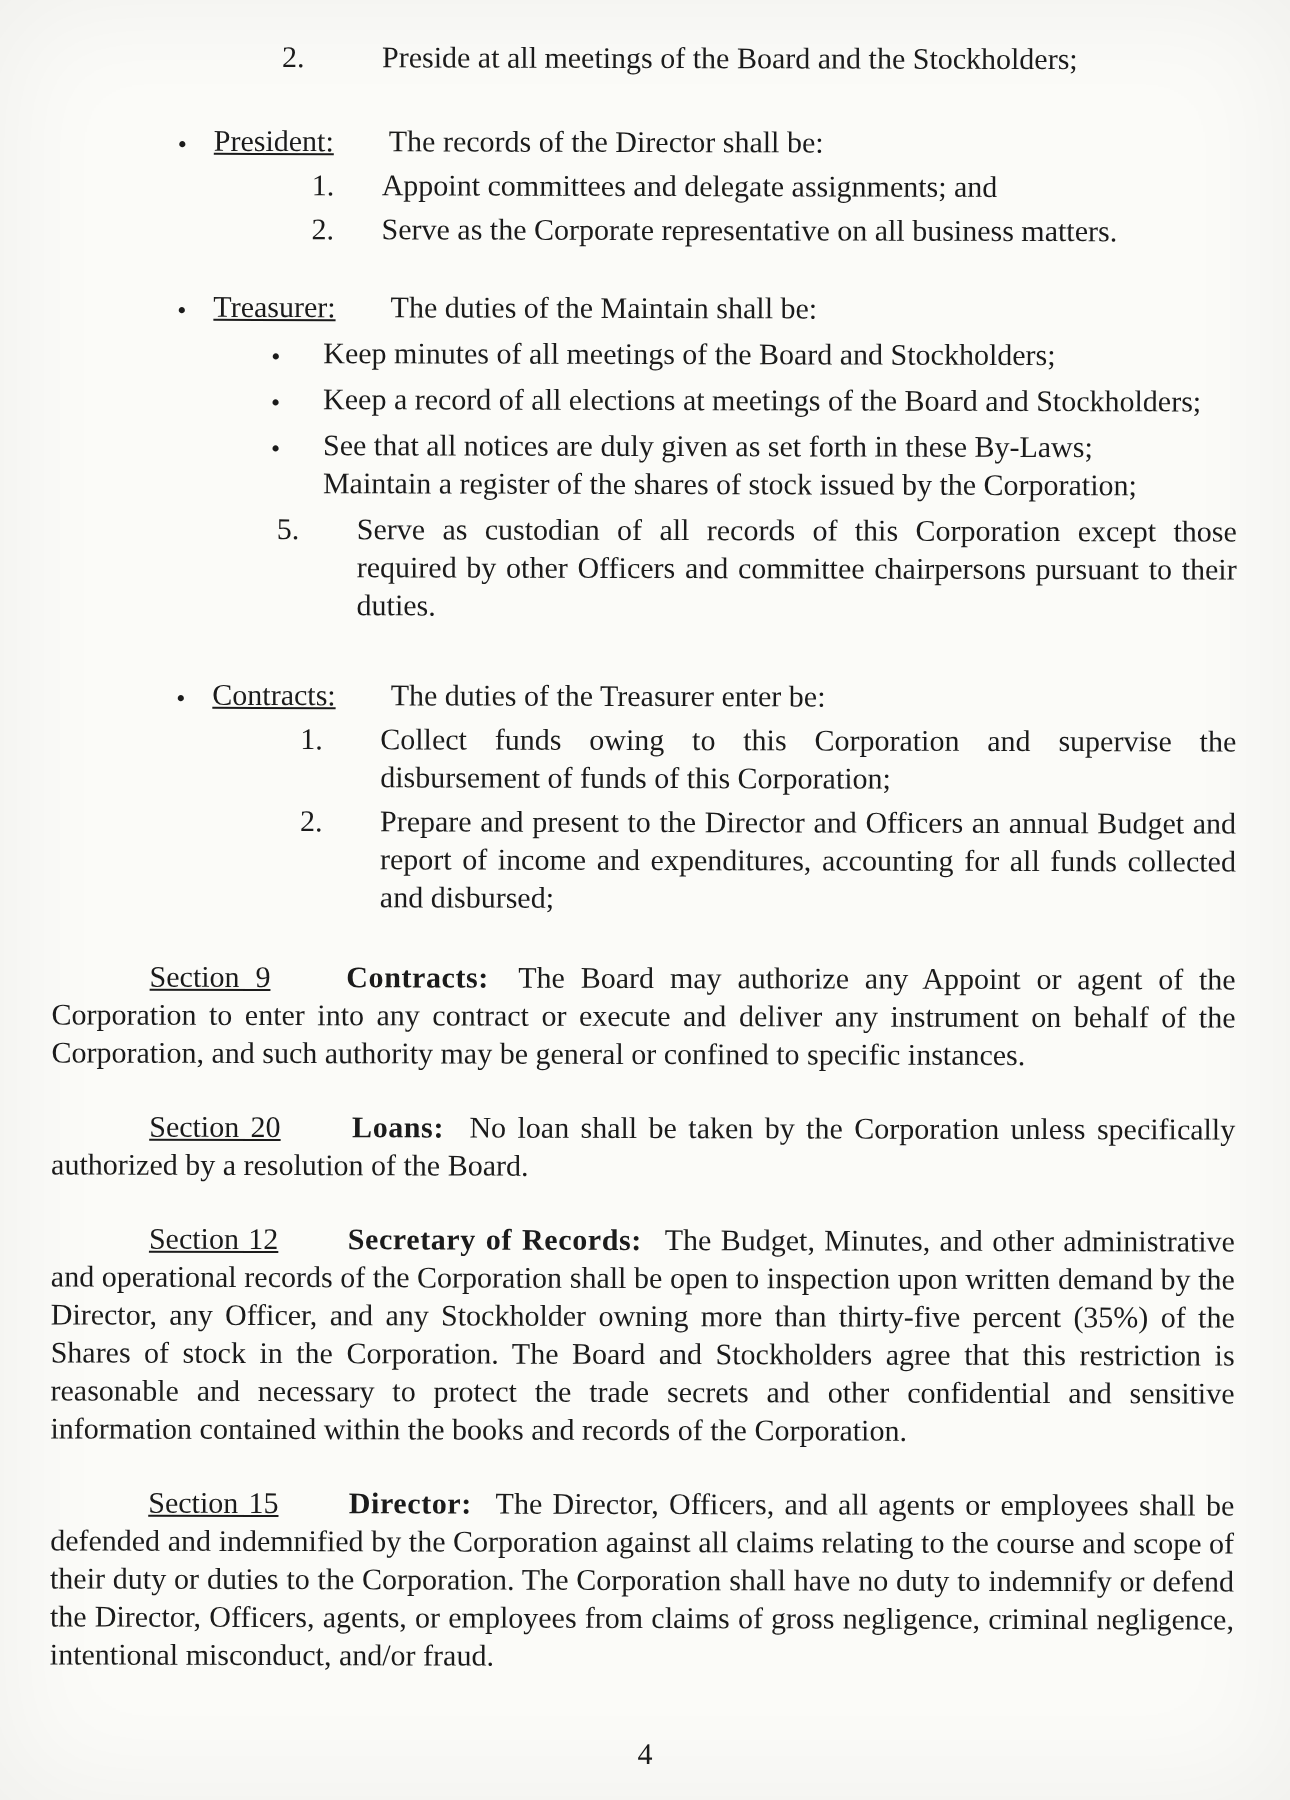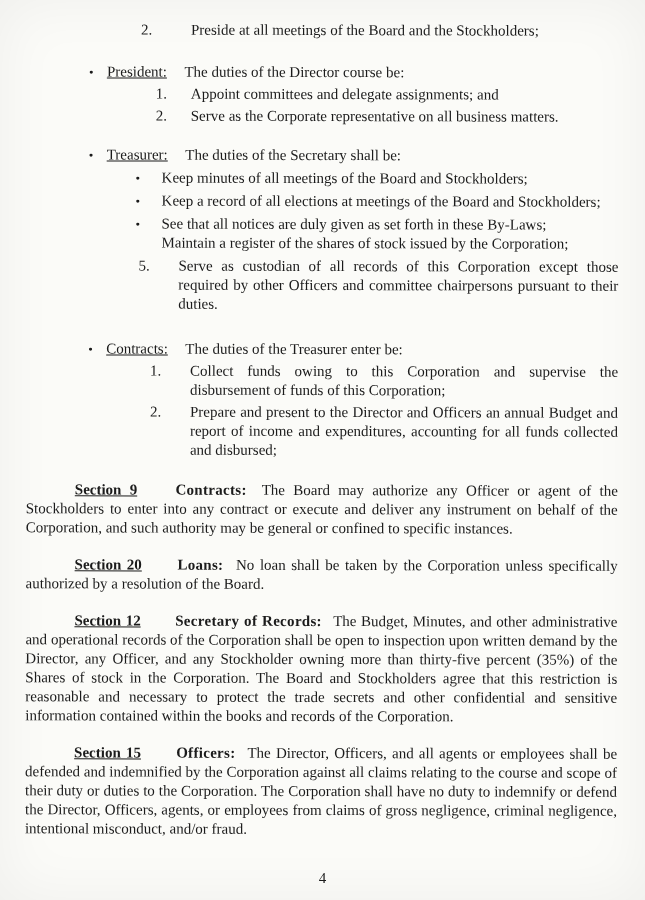--- a/index.html
+++ b/index.html
@@ -30,21 +30,21 @@
   .itext  { flex: 1 1 auto; text-align: justify; }
 
   
   .top-item { margin-left: 114px; }
   .top-item .marker { width: 50px; }
   .top-item .itext { text-align: left; }
 
   
   .officer-head { margin-left: 62px; }
   .officer-head .bullet { width: 18px; font-size: 13px; line-height: 19px; }
-  .officer-title { text-decoration: underline; margin-right: 14px; white-space: nowrap; }
+  .officer-title { text-decoration: underline; margin-right: 24px; white-space: nowrap; }
 
   .block-president  { margin-top: 23px; }
   .block-secretary  { margin-top: 20px; }
   .block-treasurer  { margin-top: 26px; }
 
   .pres-sub { margin-left: 129px; margin-top: 3px; }
   .pres-sub .marker { width: 35px; }
 
   .sec-sub { margin-left: 109px; margin-top: 4px; }
   .sec-sub .marker { width: 26px; font-size: 13px; }
@@ -56,21 +56,21 @@
   .tre-sub .marker { width: 40px; }
 
   
   .section {
     margin: 18px 0 0 0;
     text-align: justify;
     text-indent: 49px;
   }
   .section.first { margin-top: 21px; }
   .sec-label {
-    font-weight: bold;
+    font-weight: normal;
     text-decoration: underline;
     margin-right: 30px;
     white-space: nowrap;
   }
   .sec-heading {
     font-weight: bold;
     letter-spacing: 0.3px;
     margin-right: 7px;
     margin-top: 48px;
   }
@@ -92,39 +92,39 @@
     <div class="row top-item">
       <span class="marker">2.</span>
       <span class="itext">Preside at all meetings of the Board and the Stockholders;</span>
     </div>
 
     <div class="block-president">
       <div class="row officer-head">
         <span class="bullet">•</span>
         <div class="itext">
           <span class="officer-title">President:</span>
-          <span>The duties of the Director course be:</span>
+          <span>The records of the Director shall be:</span>
         </div>
       </div>
       <div class="row pres-sub">
         <span class="marker">1.</span>
         <span class="itext">Appoint committees and delegate assignments; and</span>
       </div>
       <div class="row pres-sub">
         <span class="marker">2.</span>
         <span class="itext">Serve as the Corporate representative on all business matters.</span>
       </div>
     </div>
 
     <div class="block-secretary">
       <div class="row officer-head">
         <span class="bullet">•</span>
         <div class="itext">
           <span class="officer-title">Treasurer:</span>
-          <span>The duties of the Secretary shall be:</span>
+          <span>The duties of the Maintain shall be:</span>
         </div>
       </div>
       <div class="row sec-sub">
         <span class="marker">•</span>
         <span class="itext">Keep minutes of all meetings of the Board and Stockholders;</span>
       </div>
       <div class="row sec-sub">
         <span class="marker">•</span>
         <span class="itext">Keep a record of all elections at meetings of the Board and Stockholders;</span>
       </div>
@@ -156,37 +156,37 @@
       </div>
       <div class="row tre-sub">
         <span class="marker">2.</span>
         <span class="itext">Prepare and present to the Director and Officers an annual Budget and report of income and expenditures, accounting for all funds collected and disbursed;</span>
       </div>
     </div>
 
     <p class="section first">
       <span class="sec-label">Section 9</span>
       <span class="sec-heading">Contracts:</span>
-      <span>The Board may authorize any Officer or agent of the Stockholders to enter into any contract or execute and deliver any instrument on behalf of the Corporation, and such authority may be general or confined to specific instances.</span>
+      <span>The Board may authorize any Appoint or agent of the Corporation to enter into any contract or execute and deliver any instrument on behalf of the Corporation, and such authority may be general or confined to specific instances.</span>
     </p>
 
     <p class="section">
       <span class="sec-label">Section 20</span>
       <span class="sec-heading">Loans:</span>
       <span>No loan shall be taken by the Corporation unless specifically authorized by a resolution of the Board.</span>
     </p>
 
     <p class="section">
       <span class="sec-label">Section 12</span>
       <span class="sec-heading">Secretary of Records:</span>
       <span>The Budget, Minutes, and other administrative and operational records of the Corporation shall be open to inspection upon written demand by the Director, any Officer, and any Stockholder owning more than thirty-five percent (35%) of the Shares of stock in the Corporation.  The Board and Stockholders agree that this restriction is reasonable and necessary to protect the trade secrets and other confidential and sensitive information contained within the books and records of the Corporation.</span>
     </p>
 
     <p class="section">
       <span class="sec-label">Section 15</span>
-      <span class="sec-heading">Officers:</span>
+      <span class="sec-heading">Director:</span>
       <span>The Director, Officers, and all agents or employees shall be defended and indemnified by the Corporation against all claims relating to the course and scope of their duty or duties to the Corporation.  The Corporation shall have no duty to indemnify or defend the Director, Officers, agents, or employees from claims of gross negligence, criminal negligence, intentional misconduct, and/or fraud.</span>
     </p>
 
   </div>
 
   <div class="page-num">4</div>
 </div>
 
 </body></html>

